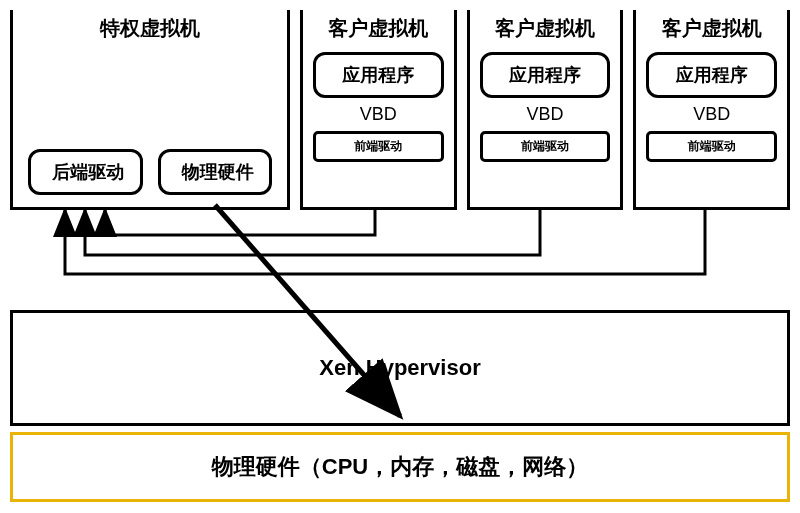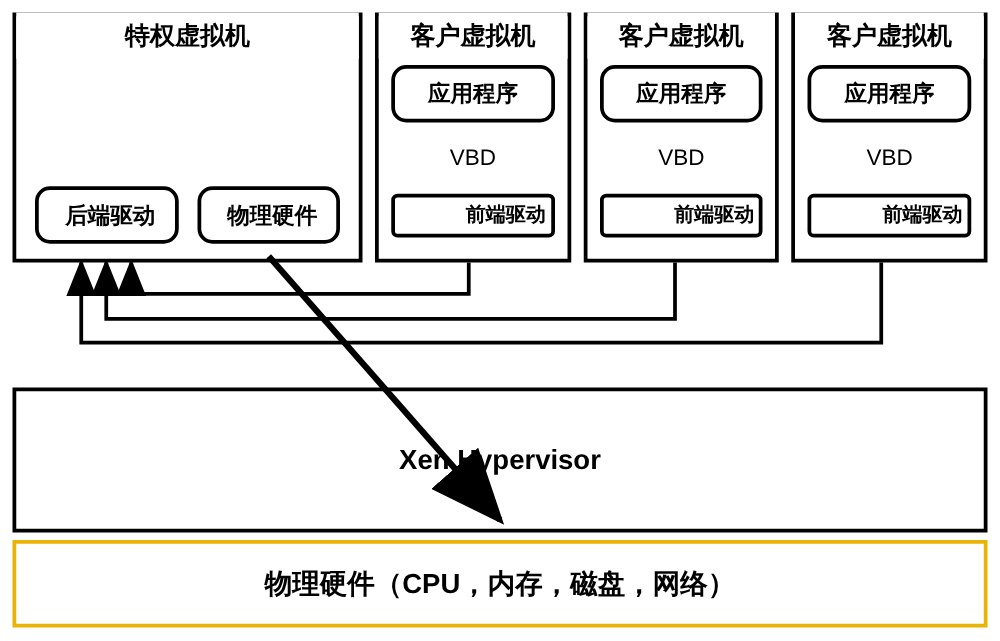--- a/index.html
+++ b/index.html
@@ -51,22 +51,22 @@
       border-radius: 12px;
       text-align: center;
       font-size: 18px;
       font-weight: bold;
       padding: 8px 6px;
       background: white;
     }
     .rounded-box-small {
       border: 3px solid black;
       border-radius: 5px;
-      text-align: right;
-      font-size: 16px;
+      text-align: center;
+      font-size: 12px;
       font-weight: bold;
       padding: 4px 4px;
       background: white;
     }
     .privileged-content {
       display: flex;
       align-items: flex-end;
       gap: 15px;
       padding: 0 15px 12px 15px;
       flex: 1;
@@ -75,21 +75,21 @@
       flex: 1;
       padding-left: 12px;
     }
     .guest-content {
       display: flex;
       flex-direction: column;
       align-items: center;
       justify-content: flex-start;
       padding: 5px 10px 10px 10px;
       flex: 1;
-      gap: 16px;
+      gap: 4px;
     }
     .app-box {
       width: 100%;
     }
     .vbd-label {
       font-size: 18px;
       font-weight: normal;
       margin: 2px 0;
     }
     .frontend-box {

